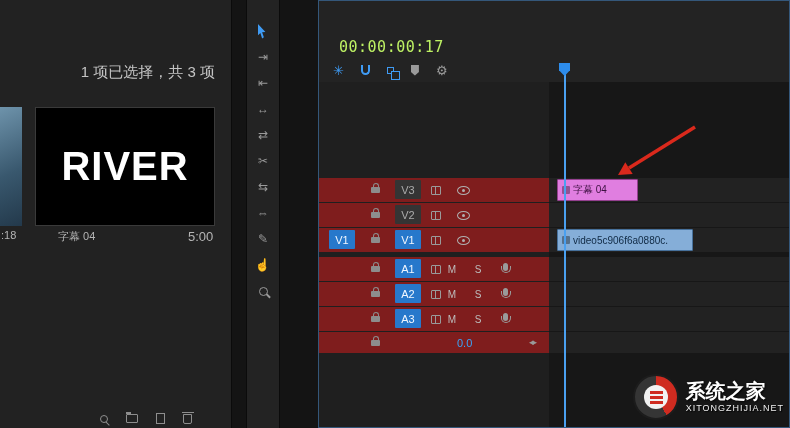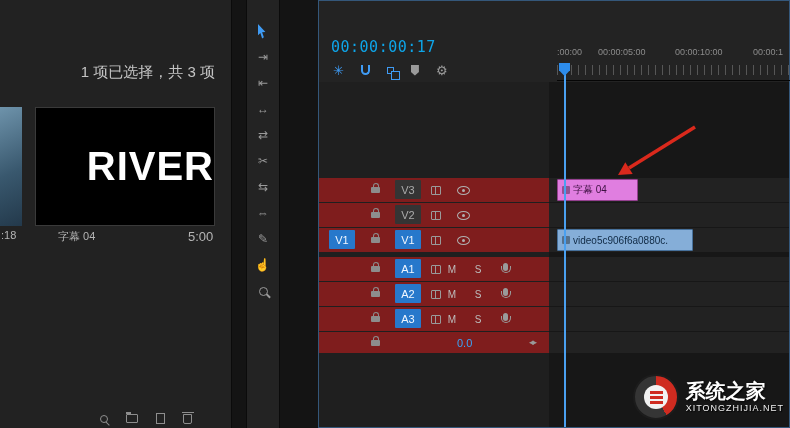--- a/index.html
+++ b/index.html
@@ -3,21 +3,21 @@
 <meta charset="utf-8">
 <style>
   *{margin:0;padding:0;box-sizing:border-box}
   html,body{width:790px;height:428px;background:#101010;font-family:"Liberation Sans",sans-serif;overflow:hidden}
   .stage{position:relative;width:790px;height:428px;background:#141414;overflow:hidden}
 
   
   .project-panel{position:absolute;left:0;top:0;width:232px;height:428px;background:#222;border-right:1px solid #0b0b0b}
   .status-text{position:absolute;top:63px;right:16px;font-size:15px;color:#c4c4c4}
   .thumb-partial{position:absolute;left:0;top:107px;width:22px;height:119px;background:linear-gradient(155deg,#6e93ab 0%,#39586e 55%,#23394b 100%)}
-  .thumb-main{position:absolute;left:35px;top:107px;width:180px;height:119px;background:#000;border:1px solid #3a3a3a;display:flex;align-items:center;justify-content:flex-end}
+  .thumb-main{position:absolute;left:35px;top:107px;width:180px;height:119px;background:#000;border:1px solid #3a3a3a;display:flex;align-items:center;justify-content:center}
   .thumb-text{color:#fff;font-size:40px;font-weight:bold;letter-spacing:1px}
   .clip-name{position:absolute;left:58px;top:229px;font-size:11px;color:#b5b5b5}
   .clip-duration{position:absolute;left:188px;top:229px;font-size:13px;color:#b5b5b5}
   .partial-duration{position:absolute;left:1px;top:229px;font-size:11px;color:#b5b5b5}
   .proj-footer{position:absolute;left:100px;bottom:4px;display:flex;gap:18px;align-items:center}
   .f-icon{display:block;position:relative}
   .f-find{width:8px;height:8px;border:1.3px solid #8e8e8e;border-radius:50%}
   .f-find::after{content:"";position:absolute;right:-3px;bottom:-3px;width:5px;height:1.3px;background:#8e8e8e;transform:rotate(45deg)}
   .f-bin{width:12px;height:9px;border:1.2px solid #8e8e8e;border-radius:1px}
   .f-bin::before{content:"";position:absolute;top:-3px;left:-1px;width:5px;height:2px;background:#8e8e8e}
@@ -32,21 +32,21 @@
   .sel-arrow{width:11px;height:15px;background:#3f9bf4;clip-path:polygon(0 0,0 82%,26% 64%,42% 100%,58% 92%,42% 58%,72% 56%)}
   .zoom-glass{width:9px;height:9px;border:1.5px solid #9a9a9a;border-radius:50%;position:relative}
   .zoom-glass::after{content:"";position:absolute;width:5px;height:1.5px;background:#9a9a9a;transform:rotate(45deg);right:-4px;bottom:-2px}
 
   
   .timeline-panel{position:absolute;left:318px;top:0;width:472px;height:428px;background:#232323;border:1px solid rgba(70,140,210,.5)}
   .tabbar{position:absolute;left:0;top:0;right:0;height:30px;background:#191919;border-bottom:1px solid #060606;display:flex;align-items:flex-end}
   .tab{height:26px;margin-left:4px;background:#232323;border-radius:2px 2px 0 0;display:flex;align-items:center;gap:8px;padding:0 10px;font-size:12px;color:#d8d8d8}
   .tab-close{color:#8f8f8f;font-size:12px}
   .panel-menu{margin-left:8px;margin-bottom:5px;color:#9a9a9a;font-size:14px}
-  .timecode{position:absolute;left:12px;top:37px;font-family:"DejaVu Sans Mono",monospace;font-size:15px;letter-spacing:.5px;color:#0ea5e9}
+  .timecode{position:absolute;left:20px;top:37px;font-family:"DejaVu Sans Mono",monospace;font-size:15px;letter-spacing:.5px;color:#bef264}
   .tl-toolbar{position:absolute;left:14px;top:61px;display:flex;align-items:center;gap:17px;height:16px}
   .tbtn{display:flex;align-items:center;justify-content:center;font-size:13px}
   .tbtn.blue{color:#3f9bf4}
   .tbtn.gray{color:#9a9a9a}
   .magnet-icon{width:9px;height:10px;border:2.5px solid #3f9bf4;border-top:none;border-radius:0 0 5px 5px}
   .linked-icon{width:7px;height:7px;border:1.4px solid #3f9bf4;position:relative}
   .linked-icon::after{content:"";position:absolute;left:3px;top:3px;width:7px;height:7px;border:1.4px solid #3f9bf4;background:#232323}
   .marker-icon{width:8px;height:11px;background:#9a9a9a;clip-path:polygon(0 0,100% 0,100% 68%,50% 100%,0 68%)}
 
   .ruler{position:absolute;left:238px;top:40px;width:234px;height:40px;border-bottom:1px solid #050505}
@@ -162,27 +162,20 @@
         </span>
       <span class="tbtn">
           <span class="linked-icon"></span>
         </span>
       <span class="tbtn">
           <span class="marker-icon"></span>
         </span>
       <span class="tbtn gray">⚙</span>
     </div>
 
-    <div class="ruler">
-      <span class="rl" style="left:0">:00:00</span>
-      <span class="rl" style="left:41px">00:00:05:00</span>
-      <span class="rl" style="left:118px">00:00:10:00</span>
-      <span class="rl" style="left:196px">00:00:1</span>
-      <div class="ticks"></div>
-    </div>
 
     <div class="workarea-bar"></div>
     <div class="header-bg"></div>
     <div class="content-bg"></div>
 
     <div class="trow" style="top:177px">
       <div class="thead">
         <span class="lock-icon" style="left:52px;top:9px"></span>
         <span class="badge off" style="left:76px">V3</span>
         <span class="synclock-icon" style="left:112px;top:8px"></span>

